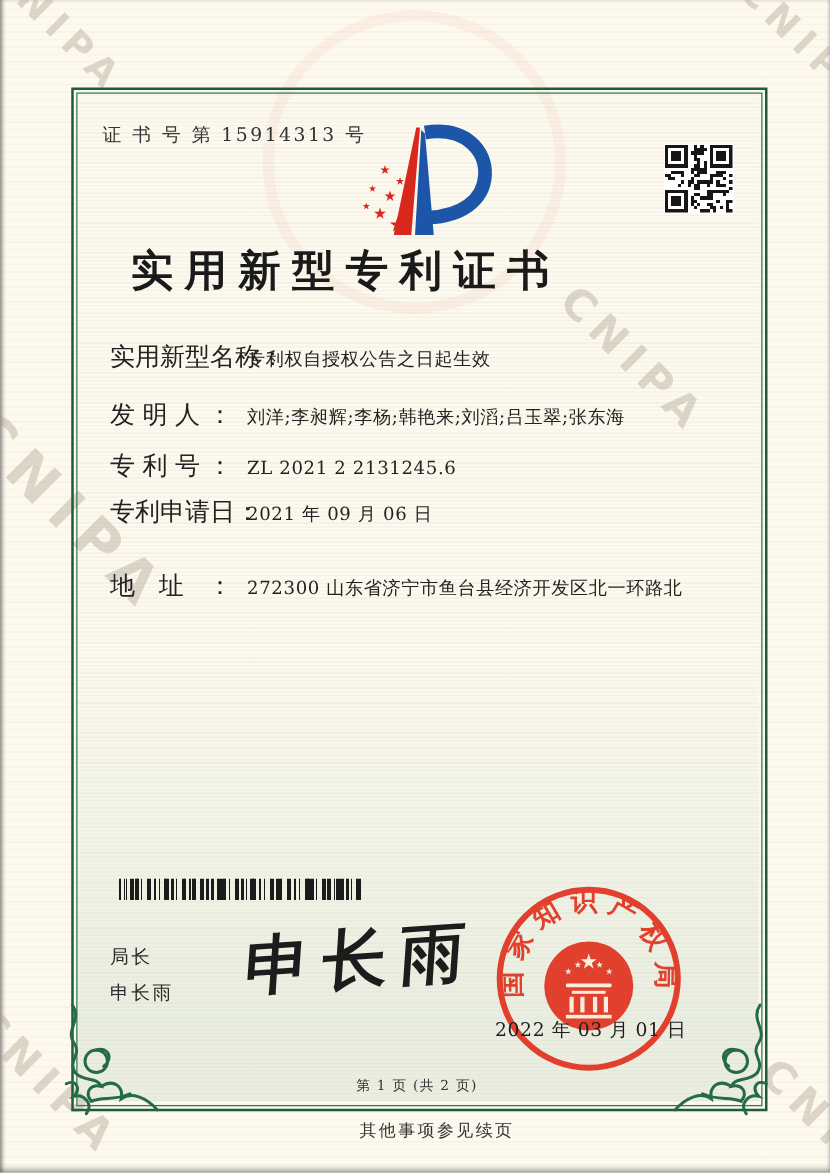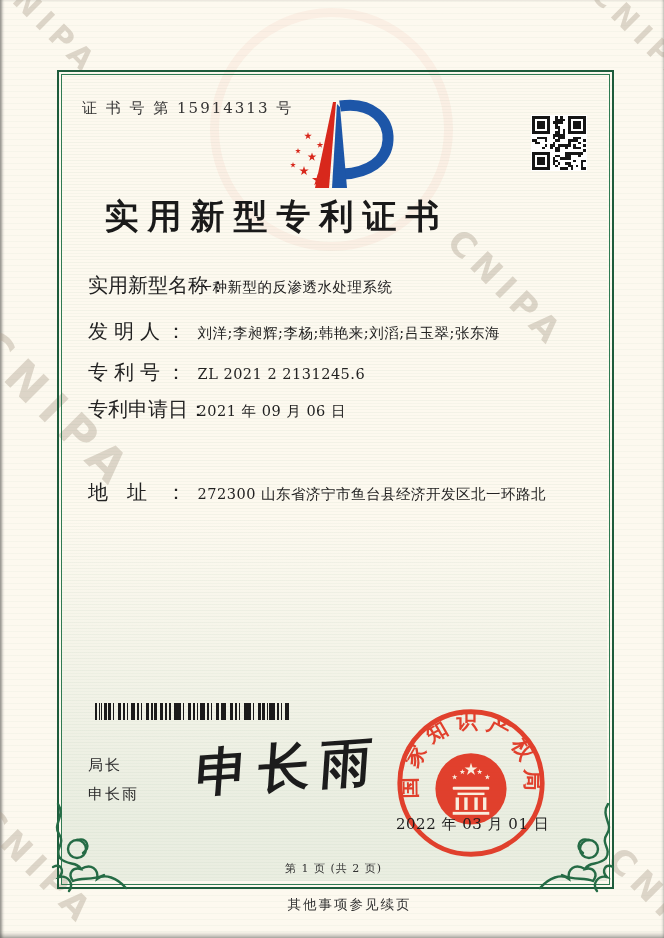--- a/index.html
+++ b/index.html
@@ -230,35 +230,35 @@
         <rect x="16" y="2" width="3" height="3" fill="#161616"></rect>
         <rect x="0" y="14" width="7" height="7" fill="#161616"></rect>
         <rect x="1" y="15" width="5" height="5" fill="#fff"></rect>
         <rect x="2" y="16" width="3" height="3" fill="#161616"></rect>
       </svg></div>
 
   <div class="title">实用新型专利证书</div>
 
   <div class="row" style="top:272px">
     <span class="label">实用新型名称：</span>
-    <span class="value">一种新型的反渗透水处理系统</span>
+    <span class="value">专利权自授权公告之日起生效</span>
   </div>
   <div class="row" style="top:318px">
     <span class="label">发明人：</span>
     <span class="value">刘洋;李昶辉;李杨;韩艳来;刘滔;吕玉翠;张东海</span>
   </div>
   <div class="row" style="top:359px">
     <span class="label">专利号：</span>
     <span class="value">ZL 2021 2 2131245.6</span>
   </div>
   <div class="row" style="top:396px">
     <span class="label">专利申请日：</span>
     <span class="value">2021 年 09 月 06 日</span>
   </div>
-  <div class="row" style="top:479px">
+  <div class="row" style="top:455px">
     <span class="label">地址：</span>
     <span class="value">272300 山东省济宁市鱼台县经济开发区北一环路北</span>
   </div>
 
 
   <div class="barcode"></div>
 
   <div class="official" style="top:756px">局长</div>
   <div class="official" style="top:785px">申长雨</div>
   <div class="signature">申长雨</div>

